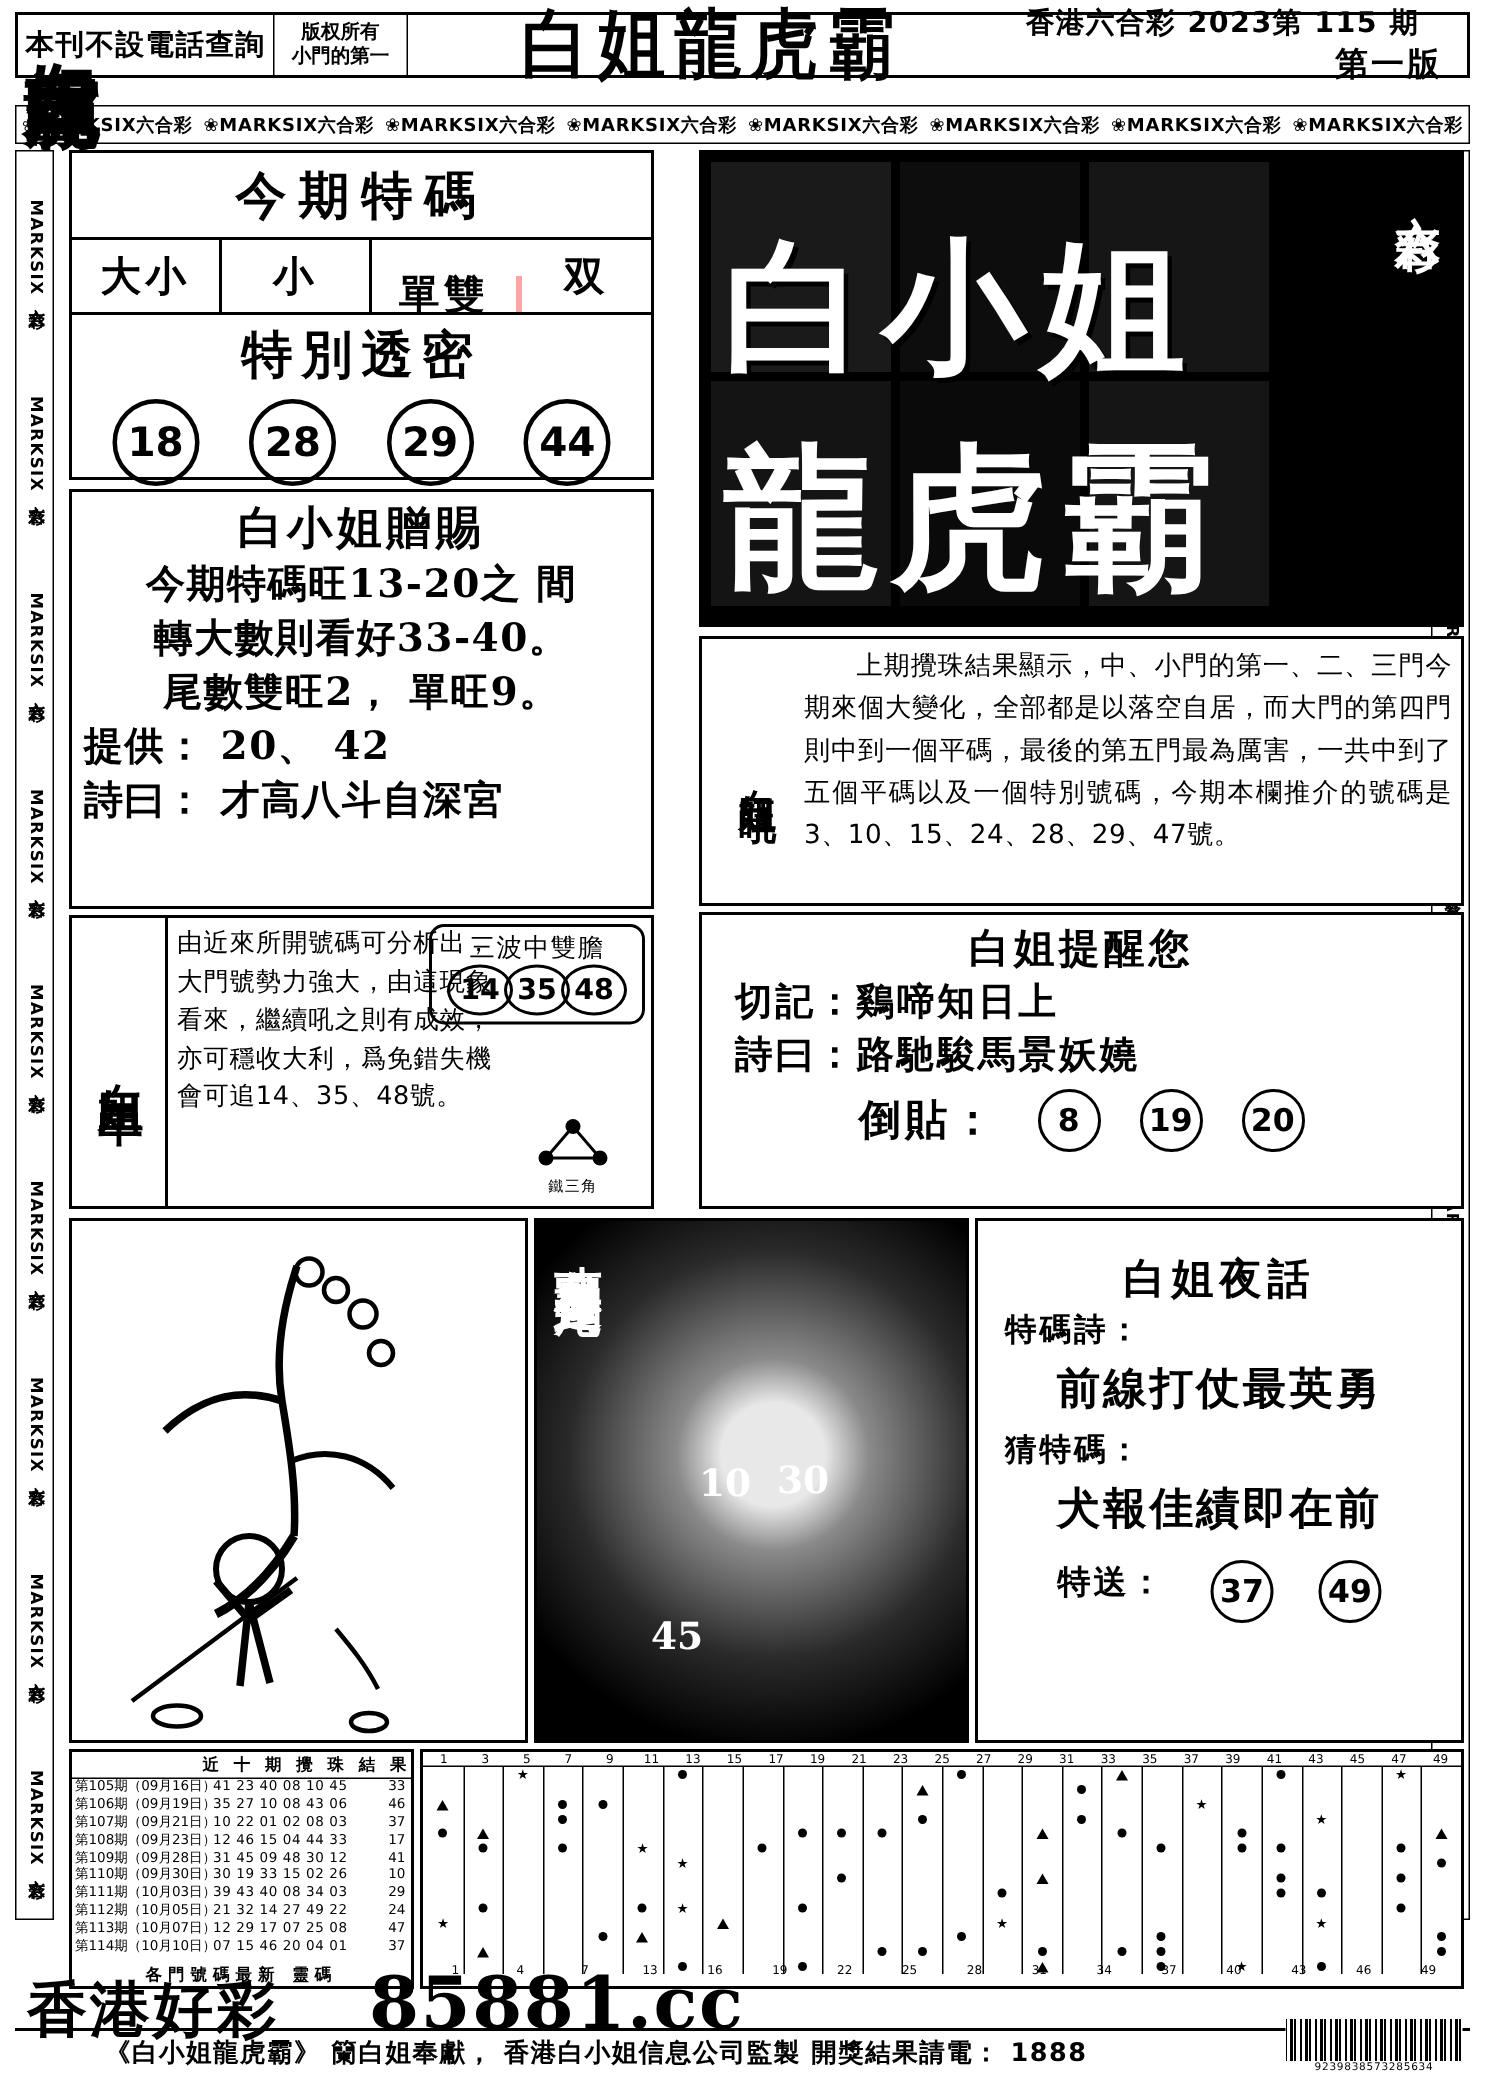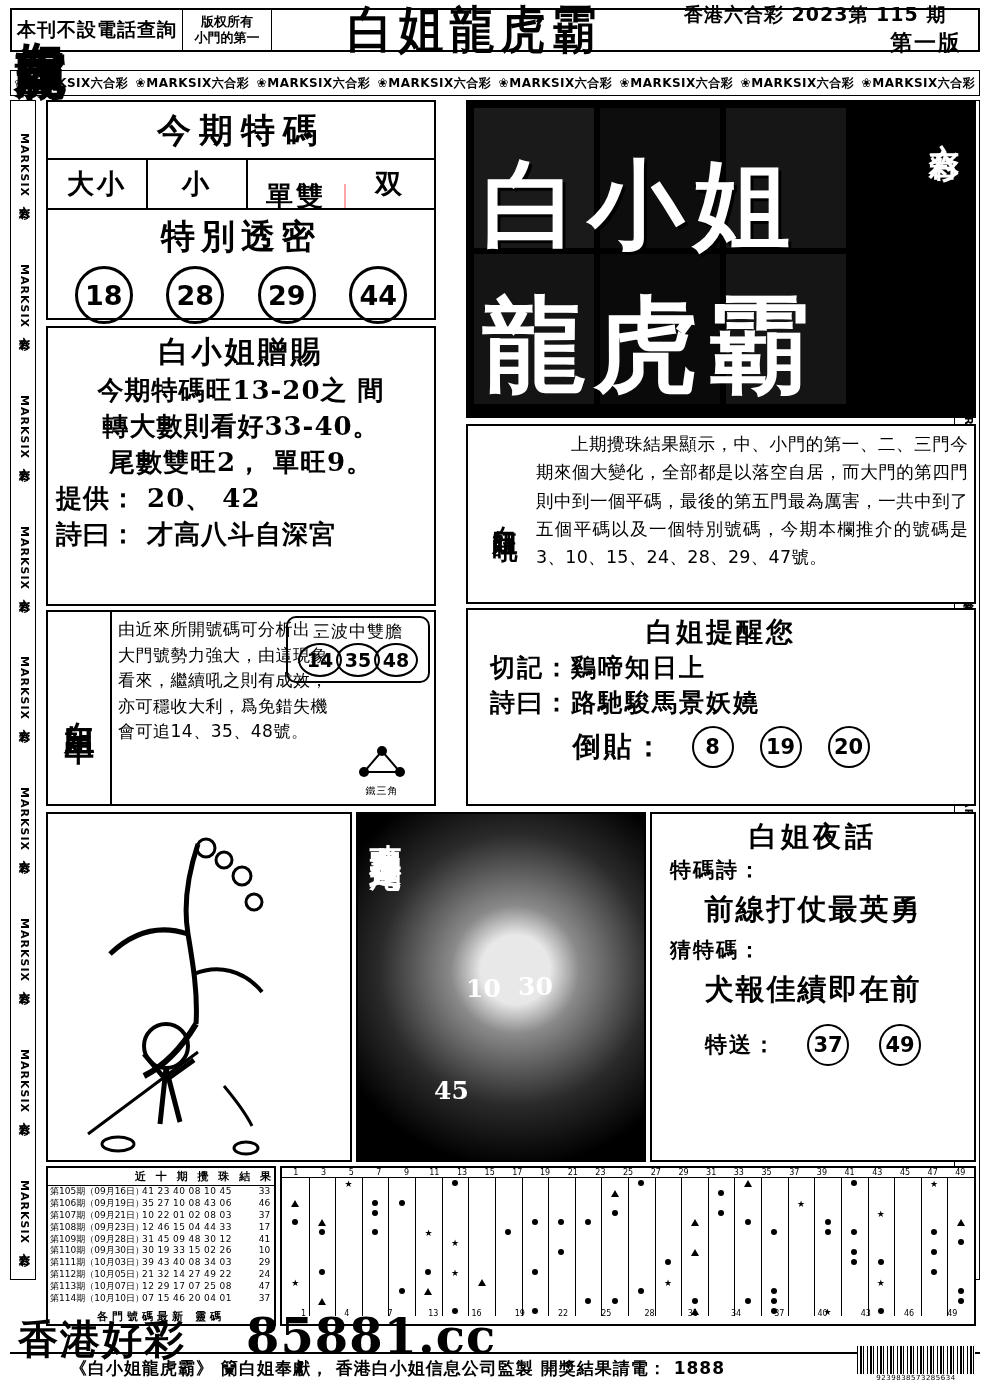--- a/index.html
+++ b/index.html
@@ -27,21 +27,21 @@
   
   .box{position:absolute;border:2px solid #000;box-sizing:border-box;background:#fff;}
 
   
   #b-tema{left:46px;top:100px;width:390px;height:220px;}
   .tema-title{text-align:center;font-size:34px;font-weight:bold;letter-spacing:8px;padding:6px 0 4px;font-family:"DejaVu Serif","Liberation Serif",serif;}
   .tema-row{display:flex;border-top:2px solid #000;border-bottom:2px solid #000;height:48px;}
   .tema-row div{display:flex;align-items:center;justify-content:center;font-size:27px;font-weight:bold;letter-spacing:3px;}
   .tema-row .c1{width:98px;border-right:2px solid #000;}
   .tema-row .c2{width:98px;border-right:2px solid #000;}
-  .tema-row .c3{width:96px;border-right:2px solid #fca5a5;margin-top:24px;}
+  .tema-row .c3{width:96px;border-right:4px solid #fca5a5;margin-top:24px;}
   .tema-row .c4{flex:1;}
   .tema-sub{text-align:center;font-size:34px;font-weight:bold;letter-spacing:6px;padding:4px 0 2px;font-family:"DejaVu Serif","Liberation Serif",serif;}
   .balls{display:flex;justify-content:space-around;align-items:center;padding:4px 10px 0;}
   .ball{width:52px;height:52px;border:3px solid #000;border-radius:50%;display:flex;align-items:center;justify-content:center;font-size:27px;font-weight:bold;}
 
   
   #b-gift{left:46px;top:326px;width:390px;height:280px;padding:4px 8px;}
   .gift-h{text-align:center;font-size:30px;font-weight:bold;letter-spacing:3px;font-family:"DejaVu Serif","Liberation Serif",serif;}
   .gift-l{font-size:26px;font-weight:bold;letter-spacing:1px;line-height:1.38;font-family:"DejaVu Serif","Liberation Serif",serif;}
   .gift-l.c{text-align:center;}
@@ -87,25 +87,25 @@
   #b-pic{left:46px;top:812px;width:306px;height:350px;overflow:hidden;}
   
   #b-photo{left:356px;top:812px;width:290px;height:350px;background:#000;overflow:hidden;}
   .ph-txt{position:absolute;color:#fff;font-weight:bold;font-family:"DejaVu Serif","Liberation Serif",serif;}
 
   
   #b-vtitle{left:600px;top:812px;width:86px;height:350px;border:none;}
   #b-vtitle span{writing-mode:vertical-rl;font-size:52px;font-weight:bold;letter-spacing:2px;font-family:"DejaVu Serif","Liberation Serif",serif;display:block;margin-left:6px;}
 
   
-  #b-night{left:650px;top:812px;width:326px;height:350px;padding:4px 8px;}
+  #b-night{left:650px;top:812px;width:326px;height:350px;padding:20px 8px;}
   .nt-h{text-align:center;font-size:28px;font-weight:bold;letter-spacing:4px;font-family:"DejaVu Serif","Liberation Serif",serif;}
   .nt-lbl{font-size:21px;font-weight:bold;letter-spacing:2px;padding-left:10px;font-family:"DejaVu Serif","Liberation Serif",serif;}
   .nt-line{text-align:center;font-size:29px;font-weight:bold;letter-spacing:2px;font-family:"DejaVu Serif","Liberation Serif",serif;padding:6px 0;}
-  .nt-bot{display:flex;align-items:center;justify-content:center;gap:30px;padding-top:8px;}
+  .nt-bot{display:flex;align-items:flex-start;justify-content:center;gap:30px;padding-top:8px;}
   .nt-bot .lbl{font-size:22px;font-weight:bold;letter-spacing:2px;font-family:"DejaVu Serif","Liberation Serif",serif;}
 
   
   #b-hist{left:46px;top:1166px;width:230px;height:160px;}
   .hist-h{text-align:right;font-size:11px;font-weight:bold;letter-spacing:3px;border-bottom:1px solid #000;padding:1px 0;}
   .hist-row{display:flex;font-size:9px;line-height:1.32;padding:0 2px;white-space:nowrap;}
   .hist-row .a{width:92px;}
   .hist-row .b{flex:1;letter-spacing:0.4px;}
   .hist-row .c{width:15px;text-align:center;}
   .hist-foot{text-align:center;font-size:11px;font-weight:bold;letter-spacing:4px;padding-top:4px;}

